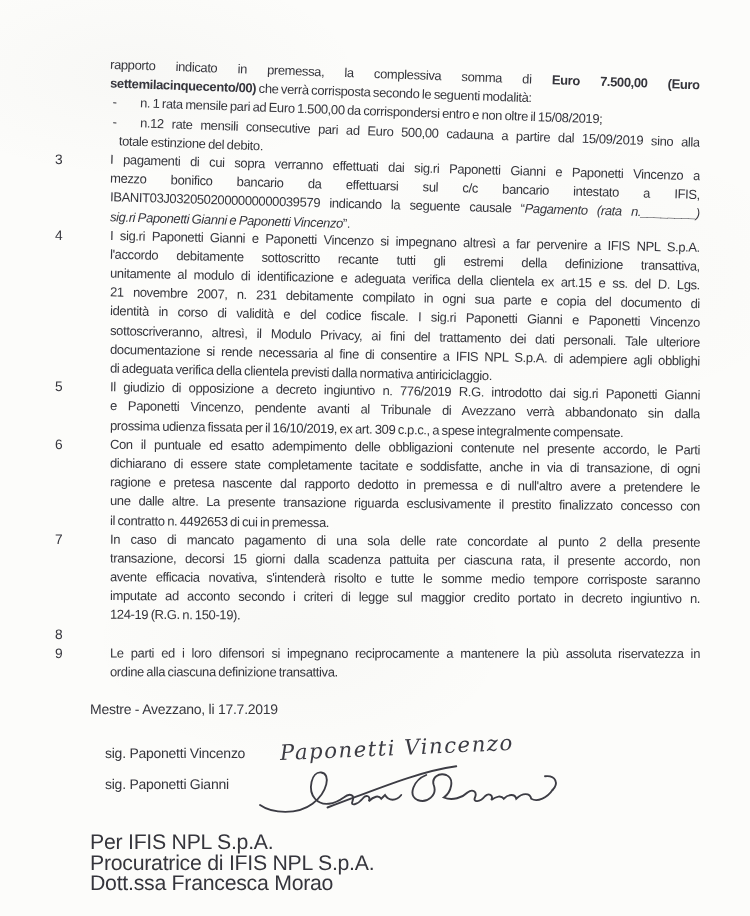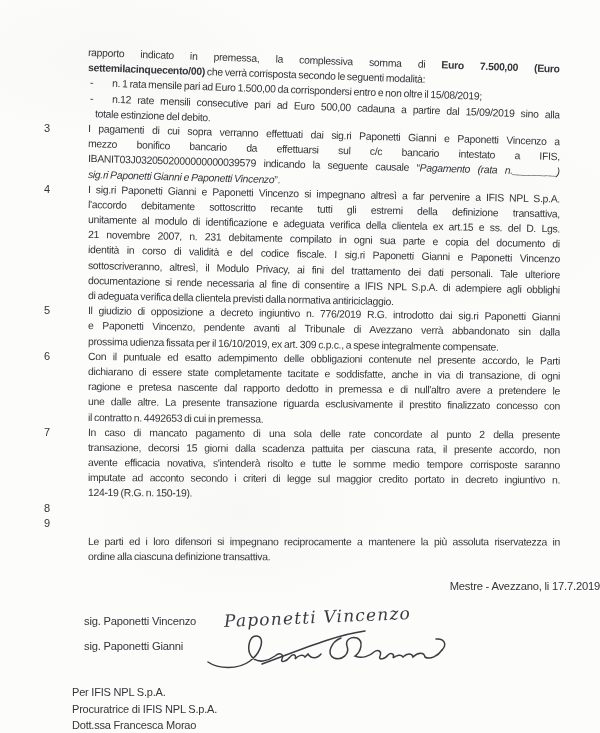--- a/index.html
+++ b/index.html
@@ -29,32 +29,32 @@
     font-size:10.4px;letter-spacing:-0.3px;word-spacing:-0.6px;
     text-align:justify;text-align-last:justify;
     transform-origin:0 60%;
   }
   .ln.last{text-align-last:left;}
   .ln .i{font-style:italic;}
   .ln .b{font-weight:bold;}
   .ln .dash{display:inline-block;width:22px;padding-left:2px;}
   .ln.dedent{padding-left:7px;}
   
-  .dateline{margin:16px 0 0 28px;font-size:11.2px;letter-spacing:-0.2px;text-align:right;}
+  .dateline{margin:16px 0 0 28px;font-size:11.2px;letter-spacing:-0.2px;}
   .sigzone{margin:18px 0 0 40px;}
   .sig-row{position:relative;height:25px;font-size:11.2px;letter-spacing:-0.2px;line-height:23px;}
   .hand{
     position:absolute;left:140px;top:-4px;
     font-family:"DejaVu Serif",serif;font-style:italic;
     font-size:17px;letter-spacing:1.2px;color:#3c3c44;
     transform:rotate(-2.5deg);white-space:nowrap;
   }
   .scribble{position:absolute;left:118px;top:-9px;}
   .sr{position:absolute;width:1px;height:1px;overflow:hidden;clip:rect(0 0 0 0);}
-  .closing{margin:24px 0 0 28px;font-size:11px;letter-spacing:-0.2px;}
+  .closing{margin:24px 0 0 28px;font-size:17px;letter-spacing:-0.2px;}
   .closing .cl{line-height:16.5px;}
 </style>
 </head>
 <body>
 
 <div class="page">
 
   <div id="doc-body">
       <div class="indent">
         <div class="ln" style="transform: rotate(2deg);"><span class="">rapporto indicato in premessa, la complessiva somma di </span><span class="b">Euro 7.500,00 (Euro</span></div>
@@ -112,21 +112,21 @@
           <div class="ln" style="transform: rotate(0.3deg);"><span class="">imputate ad acconto secondo i criteri di legge sul maggior credito portato in decreto ingiuntivo n.</span></div>
           <div class="ln last" style="transform: rotate(0.3deg);"><span class="">124-19 (R.G. n. 150-19).</span></div>
         </div>
       </div>
       <div class="clause">
         <div class="gutter">8</div>
       </div>
       <div class="clause">
         <div class="gutter">9</div>
         <div class="col">
-          <div class="ln" style="transform: rotate(0.05deg); margin-top: 18px;"><span class="">Le parti ed i loro difensori si impegnano reciprocamente a mantenere la più assoluta riservatezza in</span></div>
+          <div class="ln" style="transform: rotate(0.05deg);"><span class="">Le parti ed i loro difensori si impegnano reciprocamente a mantenere la più assoluta riservatezza in</span></div>
           <div class="ln last" style="transform: rotate(0.05deg);"><span class="">ordine alla ciascuna definizione transattiva.</span></div>
         </div>
       </div>
     </div>
 
   <div class="dateline">Mestre - Avezzano, li 17.7.2019</div>
 
   <div class="sigzone">
     <div class="sig-row">
       <span>sig. Paponetti Vincenzo</span>

